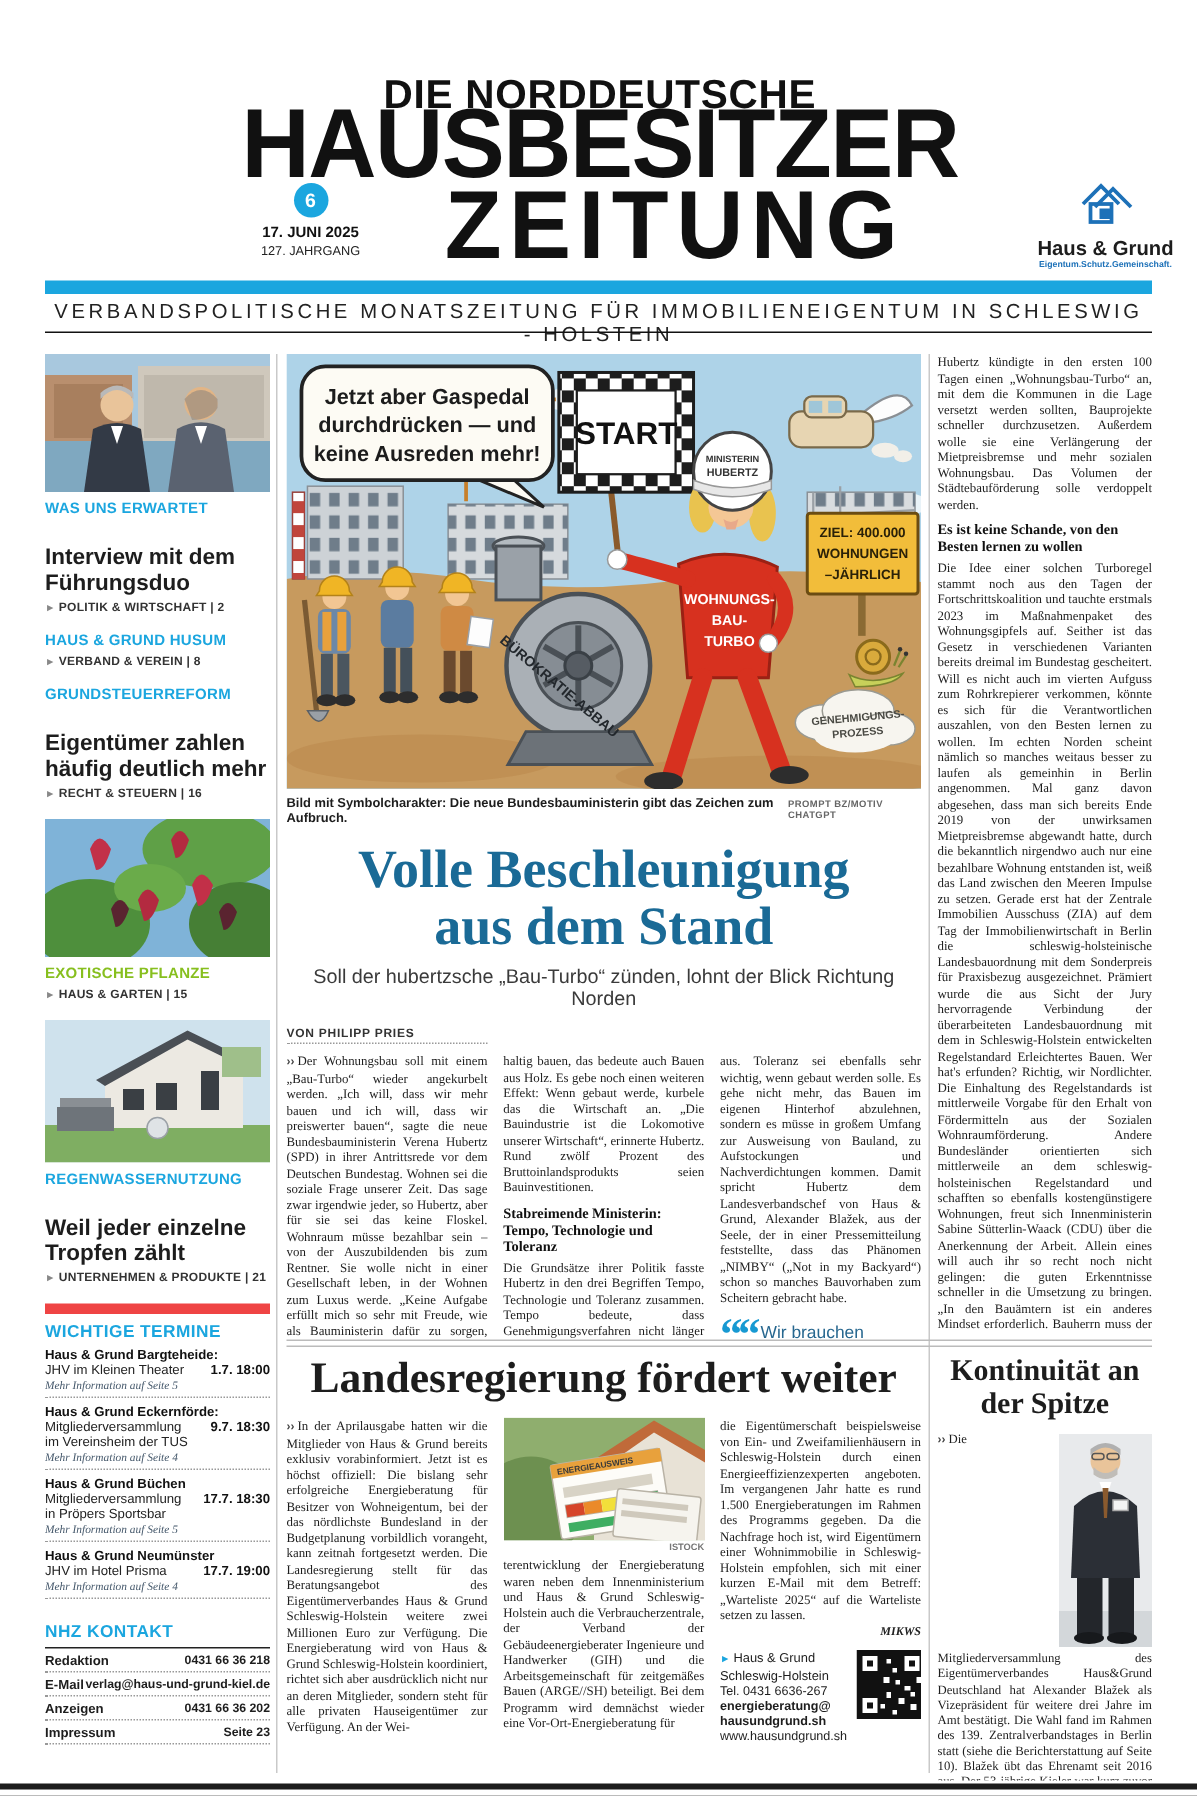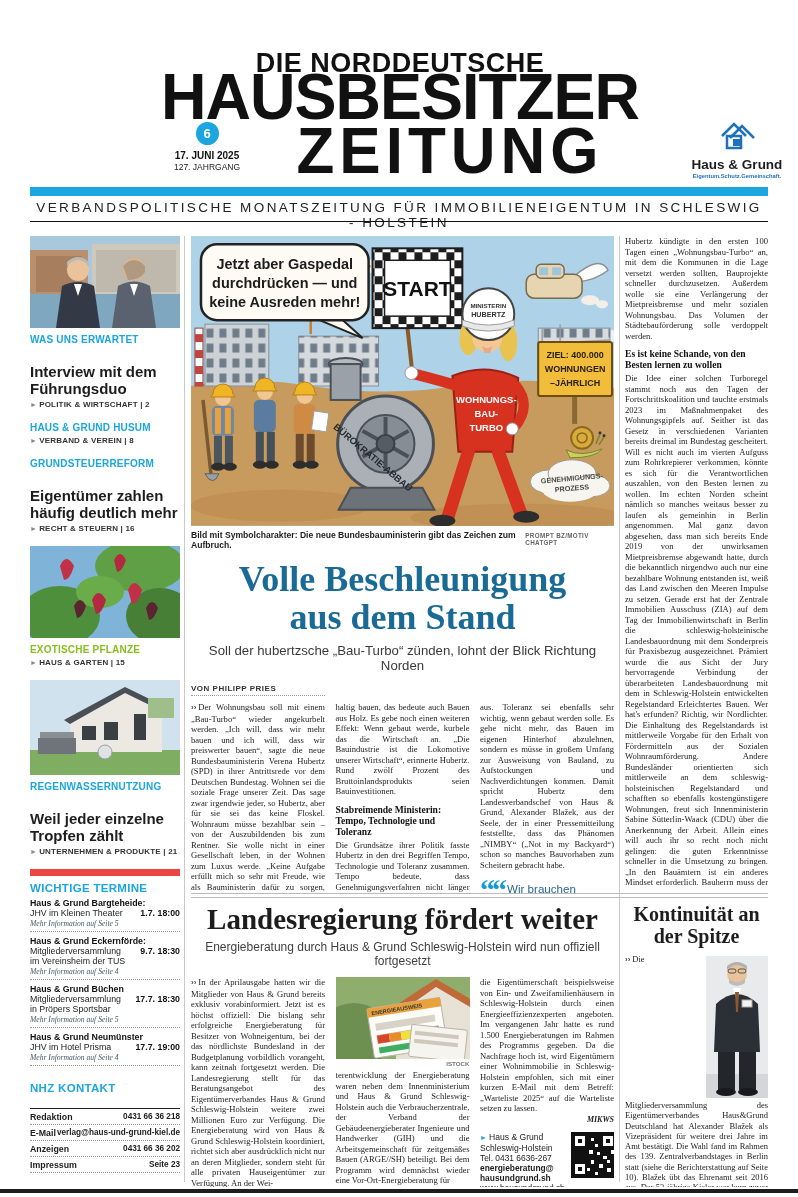--- a/index.html
+++ b/index.html
@@ -37,21 +37,21 @@
   .teaser-ref{font-weight:bold;font-size:8px;color:#333;margin-top:3px;letter-spacing:.2px;}
   .teaser-ref .arr{color:#888;font-size:7px;margin-right:2px;}
   .box-heading{font-weight:bold;font-size:11.5px;color:#1ba6df;letter-spacing:.3px;}
   #termine{border-top:7px solid #ef4444;margin-top:4px;padding-top:6px;}
   .event{position:relative;border-bottom:1px dotted #999;padding:4px 0 3px;}
   .ev-name{font-weight:bold;font-size:8.8px;line-height:10px;color:#111;}
   .ev-desc,.ev-extra{font-size:8.8px;line-height:10px;color:#222;}
   .ev-when{position:absolute;right:0;top:14px;font-weight:bold;font-size:8.8px;color:#111;}
   .ev-note{font-style:italic;font-size:7.6px;color:#45586b;margin-top:1px;font-family:"Liberation Serif",serif;}
   #kontakt{margin-top:16px;}
-  #kontakt .box-heading{border-bottom:1.4px solid #222;padding-bottom:14px;}
+  #kontakt .box-heading{border-bottom:1.4px solid #222;padding-bottom:4px;}
   .k-row{display:flex;justify-content:space-between;border-bottom:1px dotted #999;padding:3px 0 2px;}
   .k-label{font-weight:bold;font-size:8.8px;}
   .k-value{font-weight:bold;font-size:8.2px;text-align:right;}
   
   #main{position:absolute;left:191px;top:236px;width:423px;height:657px;overflow:hidden;}
   .cartoon-wrap{width:423px;height:290px;overflow:hidden;background:#aed3e8;}
   .caption-row{display:flex;justify-content:space-between;align-items:baseline;margin-top:4px;}
   .caption{font-weight:bold;font-size:8.6px;color:#1d1d1d;}
   .photo-credit{font-weight:bold;font-size:6.3px;color:#666;letter-spacing:.3px;}
   .lead-headline{margin:10px auto 0;width:370px;text-align:center;font-family:"Liberation Serif",serif;
@@ -466,21 +466,20 @@
   <div id="rightcol">
     <p class="body">Hubertz kündigte in den ersten 100 Tagen einen „Wohnungsbau-Turbo“ an, mit dem die Kommunen in die Lage versetzt werden sollten, Bauprojekte schneller durchzusetzen. Außerdem wolle sie eine Verlängerung der Mietpreisbremse und mehr sozialen Wohnungsbau. Das Volumen der Städtebauförderung solle verdoppelt werden.</p>
     <h4 class="inline-sub">Es ist keine Schande, von den Besten lernen zu wollen</h4>
     <p class="body">Die Idee einer solchen Turboregel stammt noch aus den Tagen der Fortschrittskoalition und tauchte erstmals 2023 im Maßnahmenpaket des Wohnungsgipfels auf. Seither ist das Gesetz in verschiedenen Varianten bereits dreimal im Bundestag gescheitert. Will es nicht auch im vierten Aufguss zum Rohrkrepierer verkommen, könnte es sich für die Verantwortlichen auszahlen, von den Besten lernen zu wollen. Im echten Norden scheint nämlich so manches weitaus besser zu laufen als gemeinhin in Berlin angenommen. Mal ganz davon abgesehen, dass man sich bereits Ende 2019 von der unwirksamen Mietpreisbremse abgewandt hatte, durch die bekanntlich nirgendwo auch nur eine bezahlbare Wohnung entstanden ist, weiß das Land zwischen den Meeren Impulse zu setzen. Gerade erst hat der Zentrale Immobilien Ausschuss (ZIA) auf dem Tag der Immobilienwirtschaft in Berlin die schleswig-holsteinische Landesbauordnung mit dem Sonderpreis für Praxisbezug ausgezeichnet. Prämiert wurde die aus Sicht der Jury hervorragende Verbindung der überarbeiteten Landesbauordnung mit dem in Schleswig-Holstein entwickelten Regelstandard Erleichtertes Bauen. Wer hat's erfunden? Richtig, wir Nordlichter. Die Einhaltung des Regelstandards ist mittlerweile Vorgabe für den Erhalt von Fördermitteln aus der Sozialen Wohnraumförderung. Andere Bundesländer orientierten sich mittlerweile an dem schleswig-holsteinischen Regelstandard und schafften so ebenfalls kostengünstigere Wohnungen, freut sich Innenministerin Sabine Sütterlin-Waack (CDU) über die Anerkennung der Arbeit. Allein eines will auch ihr so recht noch nicht gelingen: die guten Erkenntnisse schneller in die Umsetzung zu bringen. „In den Bauämtern ist ein anderes Mindset erforderlich. Bauherrn muss der rote Teppich ausgerollt werden, statt diesen Steine in den Weg zu legen,“ mahnt Blažek wiederholt an. Recht hat er: Es muss ein „frischer Wind“ durch die Amtsstuben wehen.</p>
   </div>
 
   <div class="section-divider"></div>
 
   <div id="energy">
     <div class="energy-headline">Landesregierung fördert weiter</div>
-    <div class="energy-subhead">Energieberatung durch Haus &amp; Grund Schleswig-Holstein wird nun offiziell fortgesetzt</div>
     <div class="energy-cols">
       <div class="col">
         <p class="body"><span class="marker">››</span><span>In der Aprilausgabe hatten wir die Mitglieder von Haus &amp; Grund bereits exklusiv vorabinformiert. Jetzt ist es höchst offiziell: Die bislang sehr erfolgreiche Energieberatung für Besitzer von Wohneigentum, bei der das nördlichste Bundesland in der Budgetplanung vorbildlich vorangeht, kann zeitnah fortgesetzt werden. Die Landesregierung stellt für das Beratungsangebot des Eigentümerverbandes Haus &amp; Grund Schleswig-Holstein weitere zwei Millionen Euro zur Verfügung. Die Energieberatung wird von Haus &amp; Grund Schleswig-Holstein koordiniert, richtet sich aber ausdrücklich nicht nur an deren Mitglieder, sondern steht für alle privaten Hauseigentümer zur Verfügung. An der Wei-</span></p>
       </div>
       <div class="col">
         <div class="mid-photo">
           <svg width="134" height="82" viewBox="0 0 134 82">
             <rect width="134" height="82" fill="#8fae6e"></rect>
             <ellipse cx="18" cy="60" rx="36" ry="34" fill="#6d9050"></ellipse>
             <path d="M60 30 L100 6 L134 26 L134 82 L60 82 Z" fill="#e8e2d6"></path>

